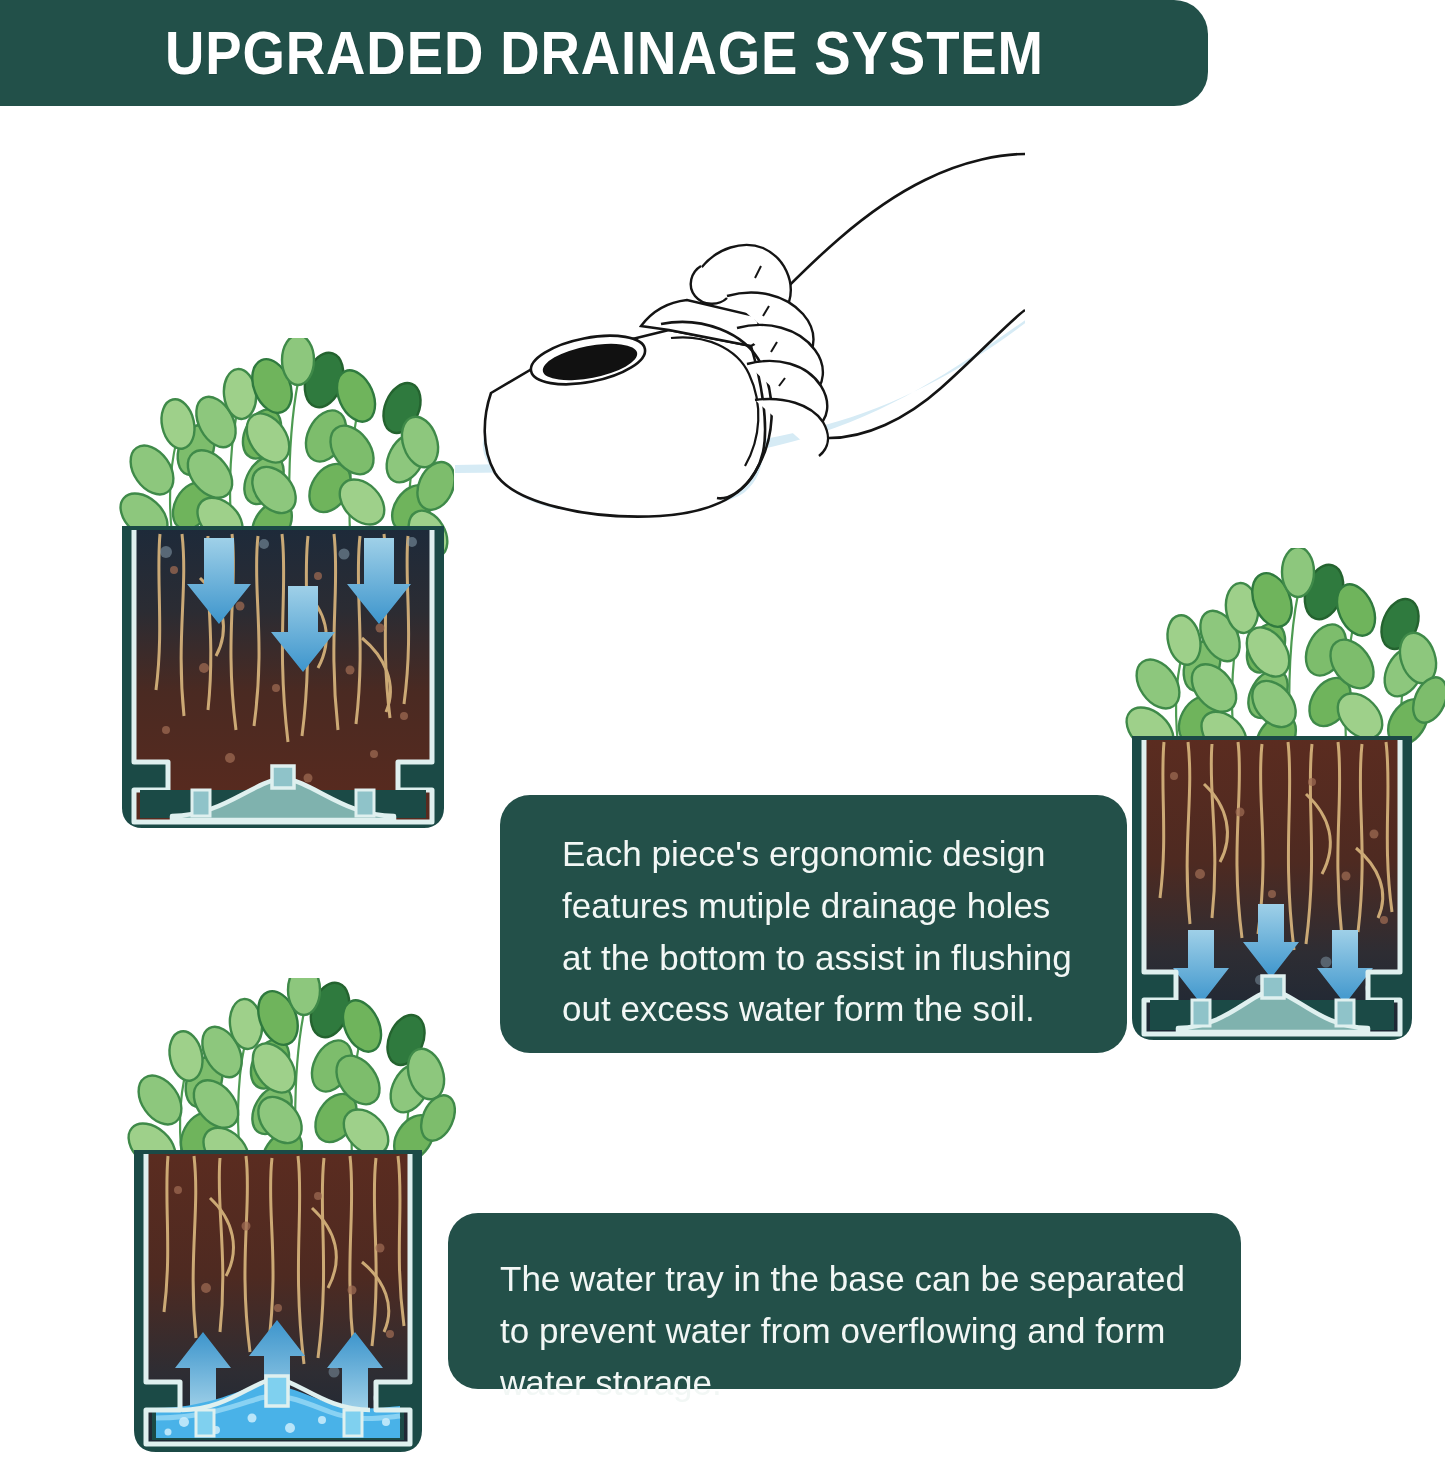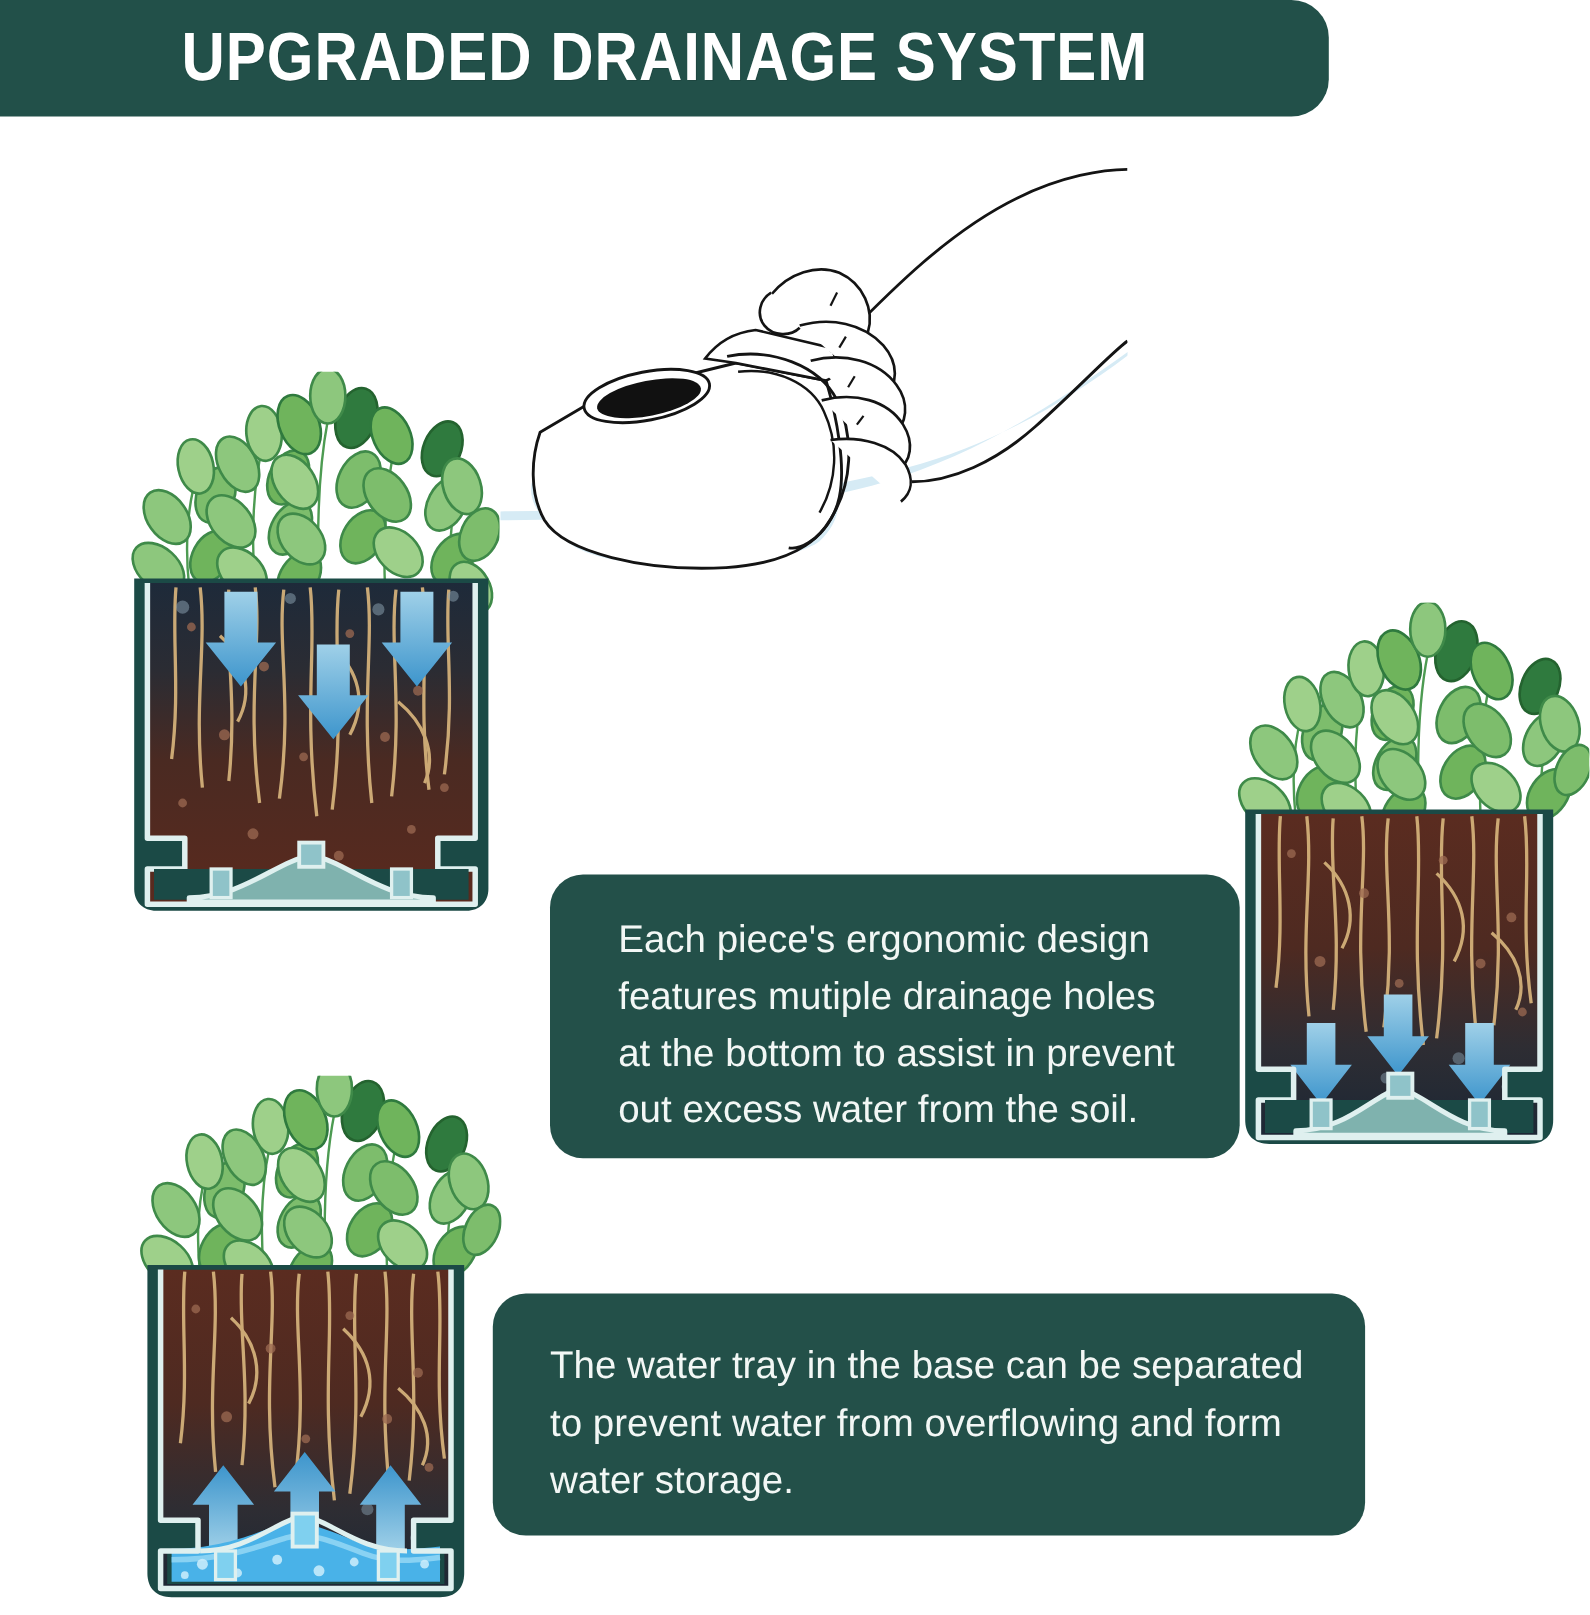--- a/index.html
+++ b/index.html
@@ -32,21 +32,21 @@
     border-radius:30px;
     box-sizing:border-box;
   }
   .callout p{
     margin:0;
     font-size:35px;
     line-height:1.48;
     color:#f2f7f5;
   }
   #callout-top{left:500px;top:795px;width:627px;height:258px;padding:33px 38px 0 62px;}
-  #callout-bottom{left:448px;top:1176px;width:793px;height:220px;padding:40px 40px 0 52px;z-index:6;}
+  #callout-bottom{left:448px;top:1213px;width:793px;height:176px;padding:40px 40px 0 52px;z-index:6;}
 
   
   .planter{position:absolute;}
   .planter svg{display:block;}
 
   #planter-top-left{left:112px;top:338px;width:342px;height:505px;z-index:4;}
   #planter-right{left:1100px;top:548px;width:345px;height:512px;z-index:8;}
   #planter-bottom-left{left:104px;top:978px;width:352px;height:492px;z-index:8;}
 
   
@@ -214,21 +214,21 @@
       <path d="M28 452 H314 V480 H28 Z" fill="#1b4a46"></path>
       <path d="M60 478 C110 478 140 444 171 440 C202 444 232 478 282 478 L282 482 H60 Z" fill="#7fb2ae" stroke="#dff0ef" stroke-width="4.5" stroke-linejoin="round"></path>
       <rect x="160" y="428" width="22" height="22" fill="#8fc3c9" stroke="#dff0ef" stroke-width="3.5"></rect>
       <rect x="80" y="452" width="18" height="26" fill="#8fc3c9" stroke="#dff0ef" stroke-width="3"></rect>
       <rect x="244" y="452" width="18" height="26" fill="#8fc3c9" stroke="#dff0ef" stroke-width="3"></rect>
     </g>
   </svg>
 </div>
 
 <div class="callout" id="callout-top">
-  <p>Each piece's ergonomic design features mutiple drainage holes at the bottom to assist in prevent out excess water from the soil.</p>
+  <p>Each piece's ergonomic design features mutiple drainage holes at the bottom to assist in flushing out excess water form the soil.</p>
 </div>
 
 <div class="planter" id="planter-right">
   <svg viewBox="0 0 345 512" width="345" height="512">
     <defs>
       <linearGradient id="soilB" x1="0" y1="0" x2="0" y2="1">
         <stop offset="0%" stop-color="#5b2c20"></stop>
         <stop offset="42%" stop-color="#4e2a21"></stop>
         <stop offset="72%" stop-color="#2e2d33"></stop>
         <stop offset="100%" stop-color="#1b2735"></stop>

